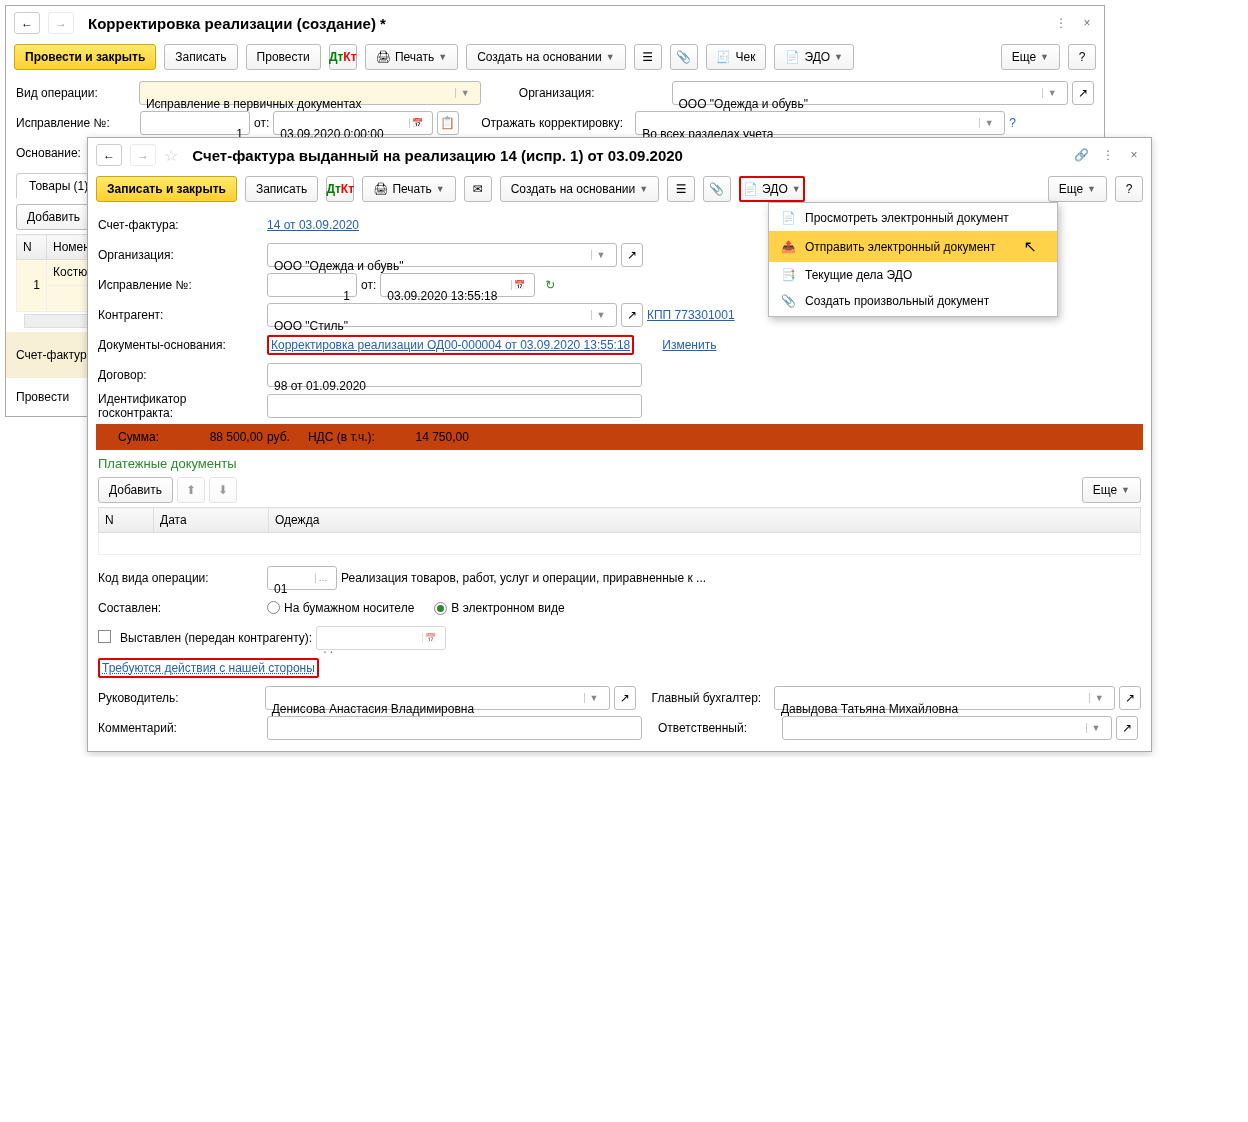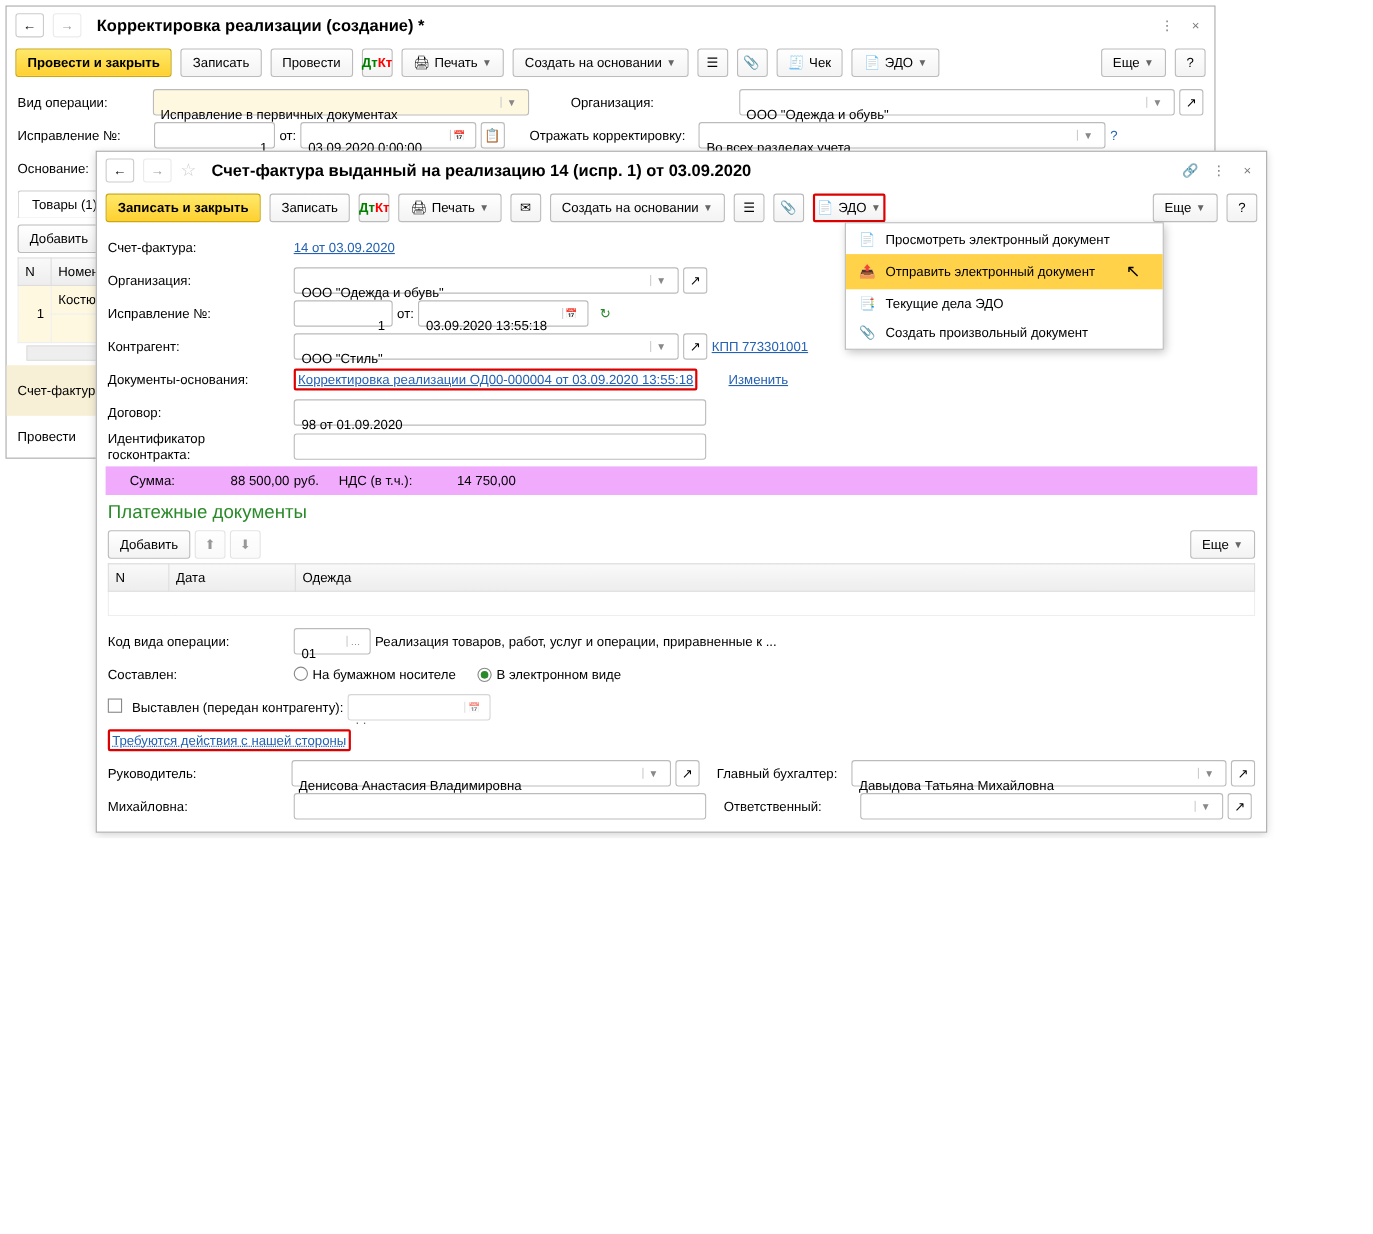--- a/index.html
+++ b/index.html
@@ -36,21 +36,21 @@
 .cellhl { background: #fff0b3 !important; border: 2px solid #d00 !important; font-weight: normal; }
 .italic { font-style: italic; color: #555; text-align: right; }
 .totalsbar { display: flex; align-items: center; padding: 8px 10px; background: #f8f0d6; gap: 12px; }
 .link { color: #2461b3; text-decoration: underline; cursor: pointer; }
 .redbox { border: 2px solid #d00; padding: 1px 2px; border-radius: 2px; }
 .dropmenu { position: absolute; background: #fff; border: 1px solid #bbb; box-shadow: 2px 3px 8px rgba(0,0,0,0.25); padding: 2px 0; min-width: 290px; z-index: 50; }
 .dropmenu .mi { display: flex; align-items: center; gap: 8px; padding: 6px 12px; cursor: pointer; }
 .dropmenu .mi.sel { background: #ffd24a; }
 .dropmenu .mi .ico { width: 16px; text-align: center; }
 .underline-red { border-bottom: 2px solid #d00; }
-.section-title { color: #2a8a2a; font-size: 17px; margin: 6px 0; }
+.section-title { color: #2a8a2a; font-size: 13px; margin: 6px 0; }
 .scrollbar { height: 14px; background: #eee; border: 1px solid #ddd; margin: 2px 8px; }
 .radio { width: 13px; height: 13px; border: 1px solid #888; border-radius: 50%; display: inline-flex; align-items: center; justify-content: center; margin-right: 4px; }
 .radio.sel::after { content: ""; width: 7px; height: 7px; background: #2a8a2a; border-radius: 50%; }
 .chk { width: 13px; height: 13px; border: 1px solid #888; display: inline-block; margin-right: 5px; }
 .cursor { position: absolute; font-size: 16px; }
 .yellowfield { background: #fff8e1 !important; }
 </style>
 </head>
 <body>
 
@@ -358,21 +358,21 @@
       <span class="input" style="width:375px">
           <span class="val">98 от 01.09.2020</span>
         </span>
     </div>
     <div class="row">
       <span class="lbl" style="width:165px">Идентификатор госконтракта:</span>
       <span class="input" style="width:375px">
           <span class="val"></span>
         </span>
     </div>
-    <div class="row" style="background:#f0abfc;padding:6px 8px;margin:4px -2px">
+    <div class="row" style="background:#c2410c;padding:6px 8px;margin:4px -2px">
       <span style="width:10px"></span>
       <span>Сумма:</span>
       <span style="width:100px;text-align:right">88 500,00</span>
       <span>руб.</span>
       <span style="width:10px"></span>
       <span>НДС (в т.ч.):</span>
       <span style="width:90px;text-align:right">14 750,00</span>
     </div>
 
     <div class="section-title">Платежные документы</div>
@@ -443,21 +443,21 @@
       <span class="sqbtn">↗</span>
       <span style="width:8px"></span>
       <span class="lbl" style="width:120px">Главный бухгалтер:</span>
       <span class="input" style="width:346px">
           <span class="val">Давыдова Татьяна Михайловна</span>
           <span class="ddbtn">▼</span>
         </span>
       <span class="sqbtn">↗</span>
     </div>
     <div class="row" style="margin-bottom:8px">
-      <span class="lbl" style="width:165px">Михайловна:</span>
+      <span class="lbl" style="width:165px">Комментарий:</span>
       <span class="input" style="width:375px">
           <span class="val"></span>
         </span>
       <span style="width:8px"></span>
       <span class="lbl" style="width:120px">Ответственный:</span>
       <span class="input" style="width:330px">
           <span class="val"></span>
           <span class="ddbtn">▼</span>
         </span>
       <span class="sqbtn">↗</span>

